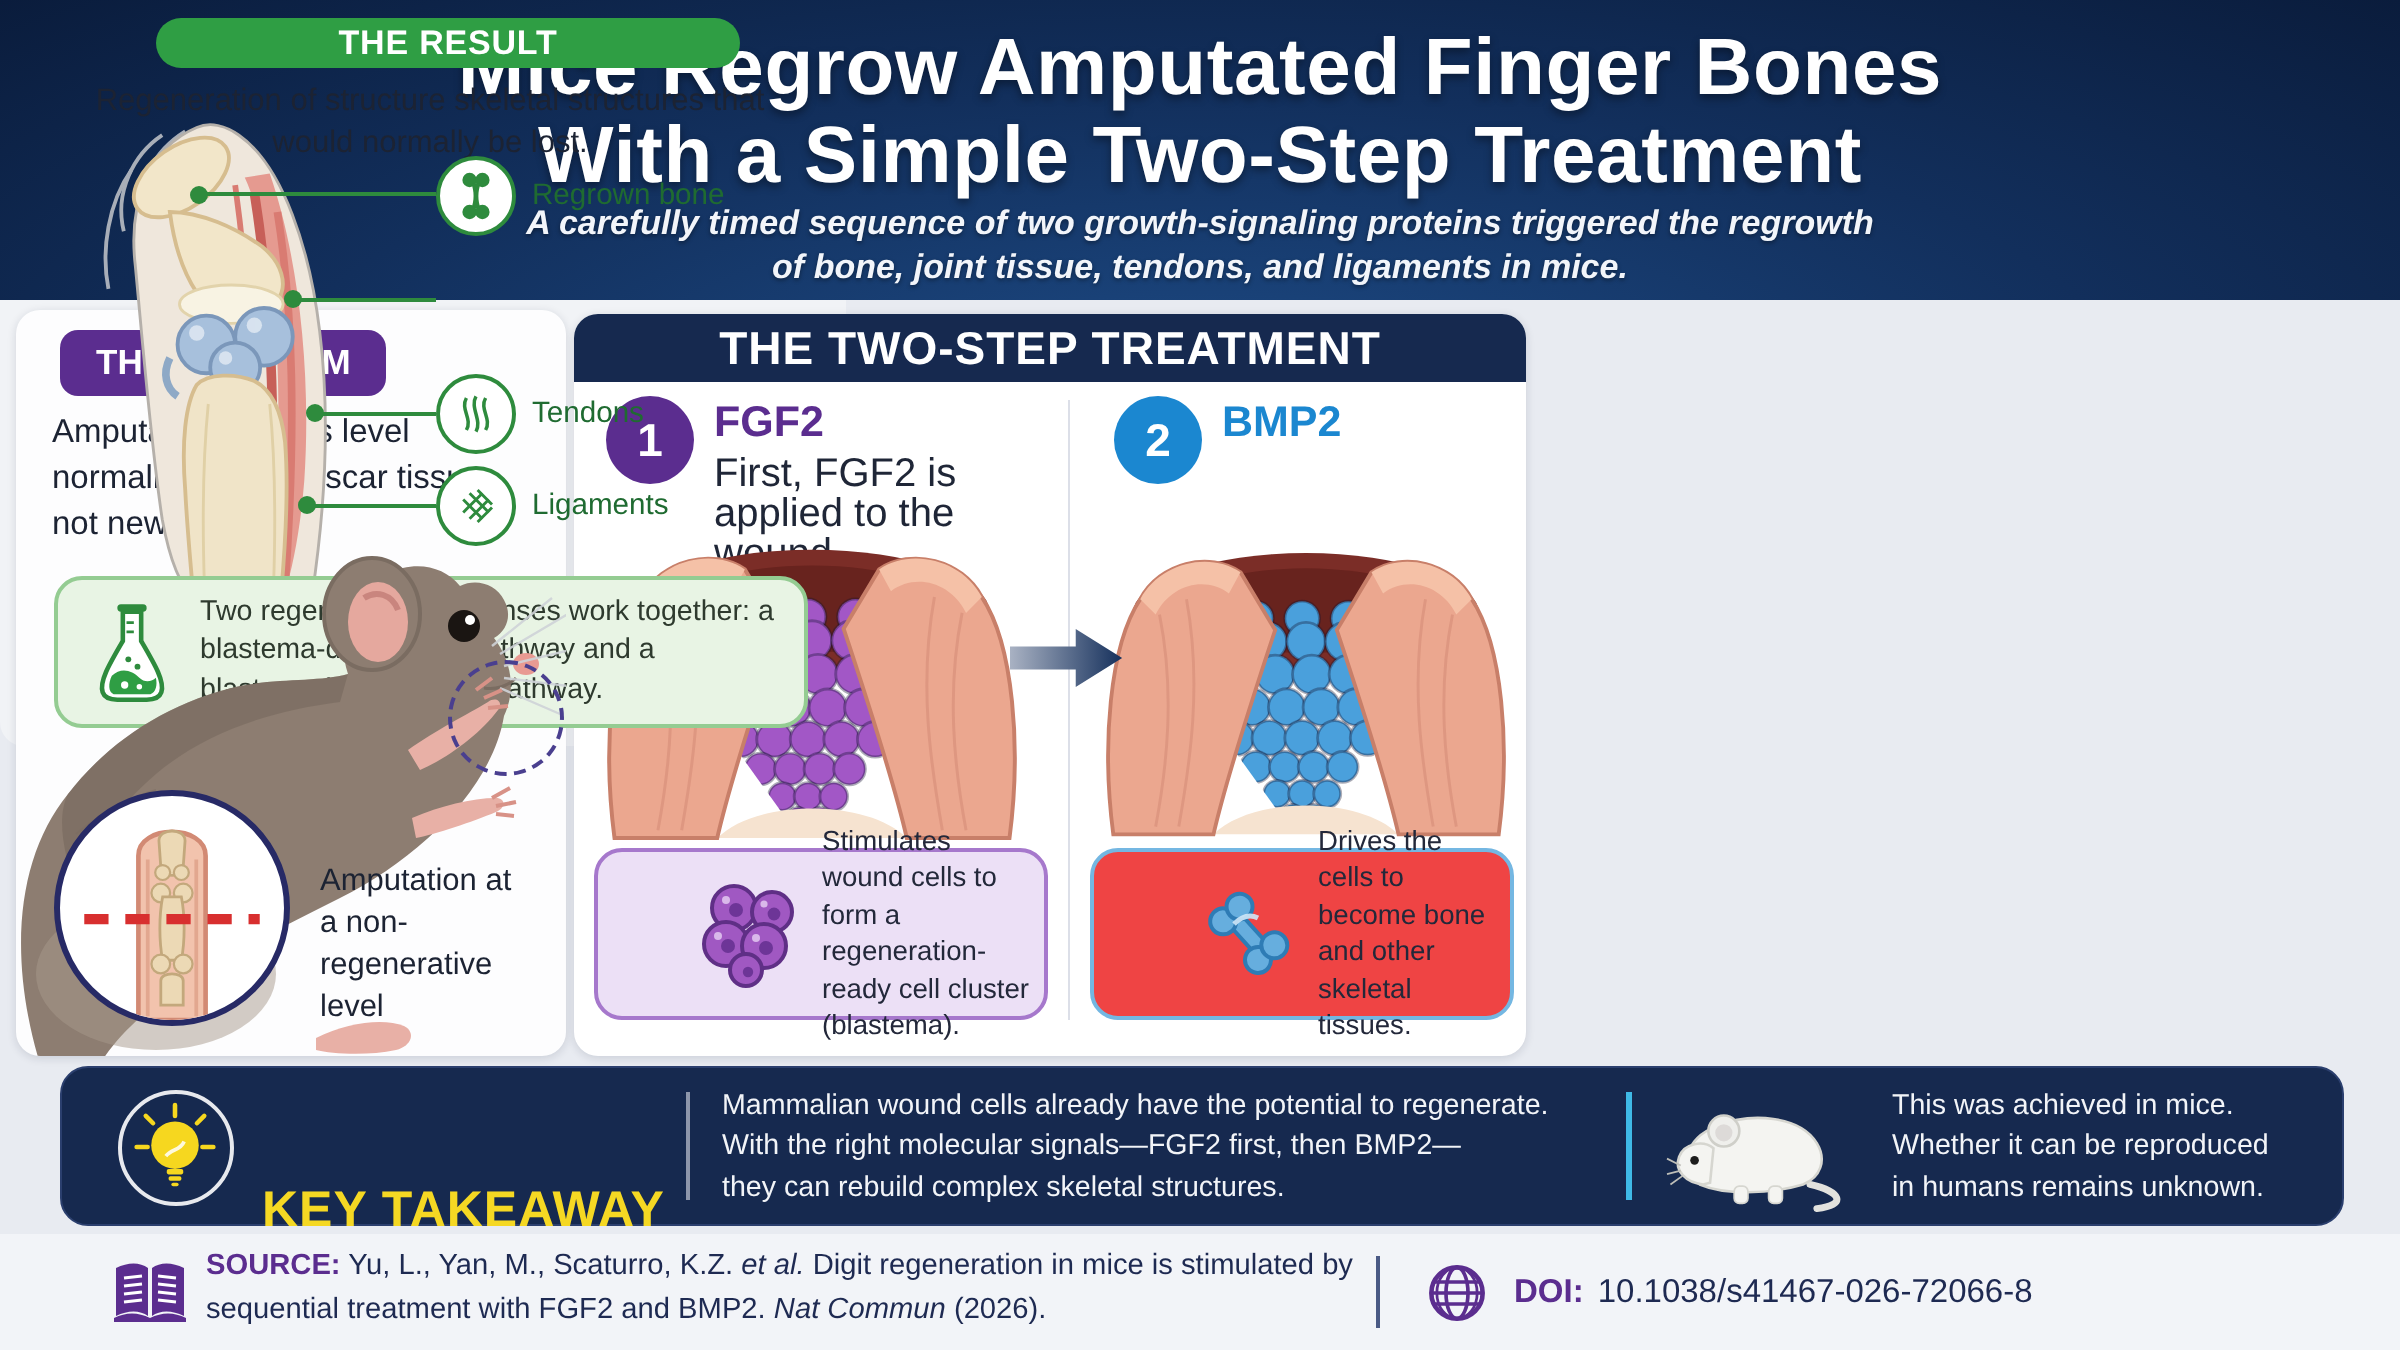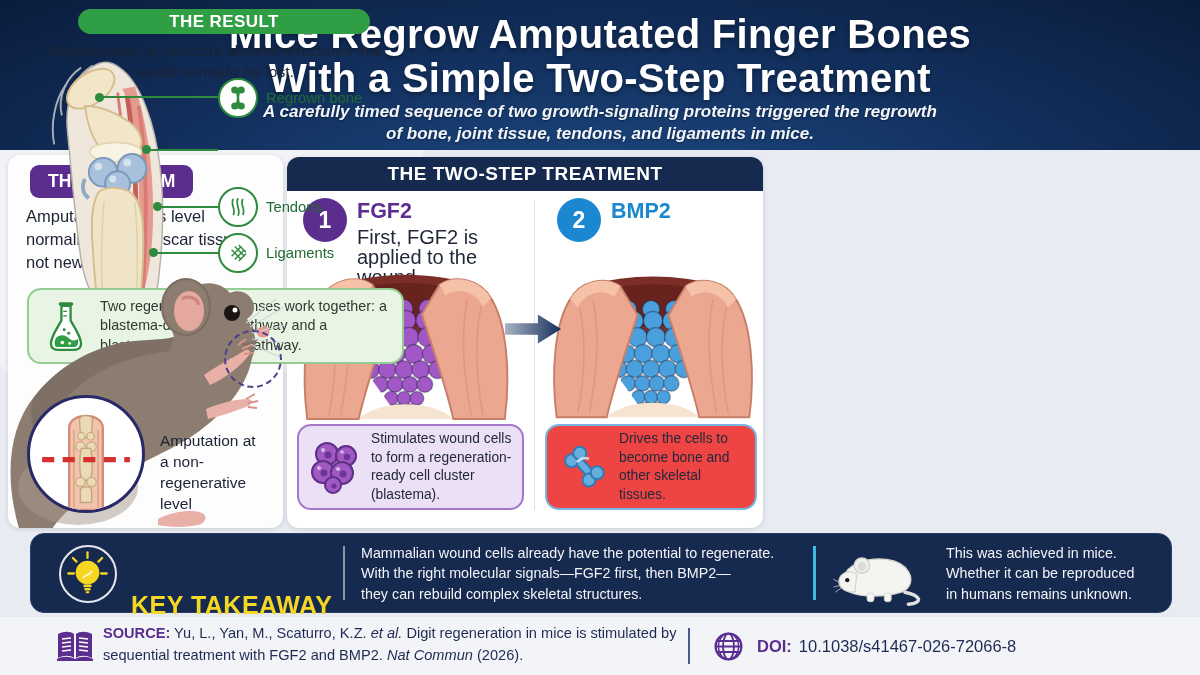--- a/index.html
+++ b/index.html
@@ -26,40 +26,40 @@
   #problem-desc { position:absolute; left:18px; top:50px; width:222px; font-size:16.5px; line-height:23px; color:#1c2333; }
   #problem-inset { position:absolute; left:19px; top:240px; width:118px; height:118px; border-radius:50%;
     background:#fff; border:3px solid #272a66; overflow:hidden; z-index:3; }
   #inset-caption { position:absolute; left:152px; top:275px; width:102px; font-size:15.5px; line-height:21px; color:#1c2333; z-index:3; }
   #paw-dashed-circle { position:absolute; left:216px; top:175px; width:58px; height:58px;
     border:2.5px dashed #4a3f8f; border-radius:50%; z-index:2; }
   #mouse-photo { position:absolute; left:0; top:92px; width:278px; height:285px; z-index:1; }
 
   
   #treatment-header { position:absolute; left:0; top:0; width:476px; height:34px; background:#16294f;
-    border-radius:12px 12px 0 0; color:#fff; font-size:19px; font-weight:bold; letter-spacing:.5px;
+    border-radius:12px 12px 0 0; color:#fff; font-size:23px; font-weight:bold; letter-spacing:.5px;
     display:flex; align-items:center; justify-content:center; }
   .step-circle { position:absolute; width:44px; height:44px; border-radius:50%; color:#fff;
     font-size:23px; font-weight:bold; display:flex; align-items:center; justify-content:center; }
   #step1-circle { left:16px; top:41px; background:#5b2d8f; }
   #step2-circle { left:270px; top:41px; background:#1b87d0; }
   .step-name { position:absolute; top:42px; font-size:21.5px; font-weight:bold; }
   #step1-name { left:70px; color:#5b2d8f; }
   #step2-name { left:324px; color:#1b87d0; }
   .step-desc { position:absolute; top:70px; font-size:20px; line-height:20px; color:#1f2637; }
   #step1-desc { left:70px; width:158px; }
   #step2-desc { left:324px; width:170px; }
   #treatment-divider { position:absolute; left:247px; top:43px; width:1px; height:310px; background:#dcdfe8; }
   .wound-svg { position:absolute; top:106px; height:158px; }
   #wound1 { left:8px;  width:222px; }
   #wound2 { left:260px; width:212px; }
   .wound-purple { color:#a257c6; }
   .wound-blue   { color:#4aa0dc; }
   #step-arrow { position:absolute; left:218px; top:155px; width:58px; height:34px; z-index:2; }
-  .caption-box { position:absolute; top:267px; height:86px; border-radius:14px; display:flex; align-items:center; }
+  .caption-box { position:absolute; top:267px; height:86px; border-radius:14px; display:flex; align-items:center;padding-left:40px; }
   #caption-box1 { left:10px; width:227px; background:#ece0f6; border:2px solid #a678cc; }
   #caption-box2 { left:258px; width:212px; background:#ef4444; border:2px solid #74b7e2; }
   .caption-icon { flex:0 0 54px; height:54px; margin-left:10px; }
   .caption-text { font-size:13.8px; line-height:18.5px; color:#23283a; margin-left:8px; margin-right:6px; }
 
   
   #result-badge { position:absolute; left:78px; top:9px; width:292px; height:25px; background:#2f9e44;
     border-radius:13px; font-size:17px; letter-spacing:.4px; line-height:25px; }
   #result-desc { position:absolute; left:30px; top:40px; width:370px; text-align:center;
     font-size:15.5px; line-height:21px; color:#1c2333; }

